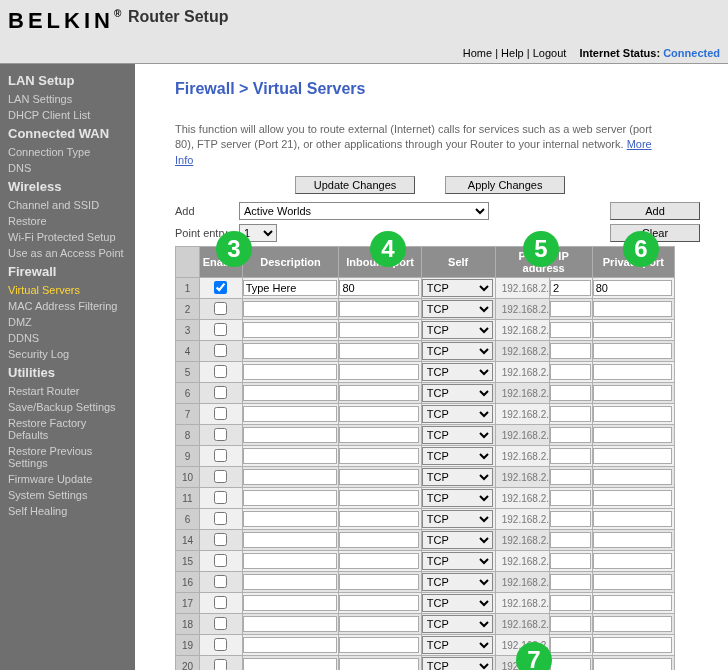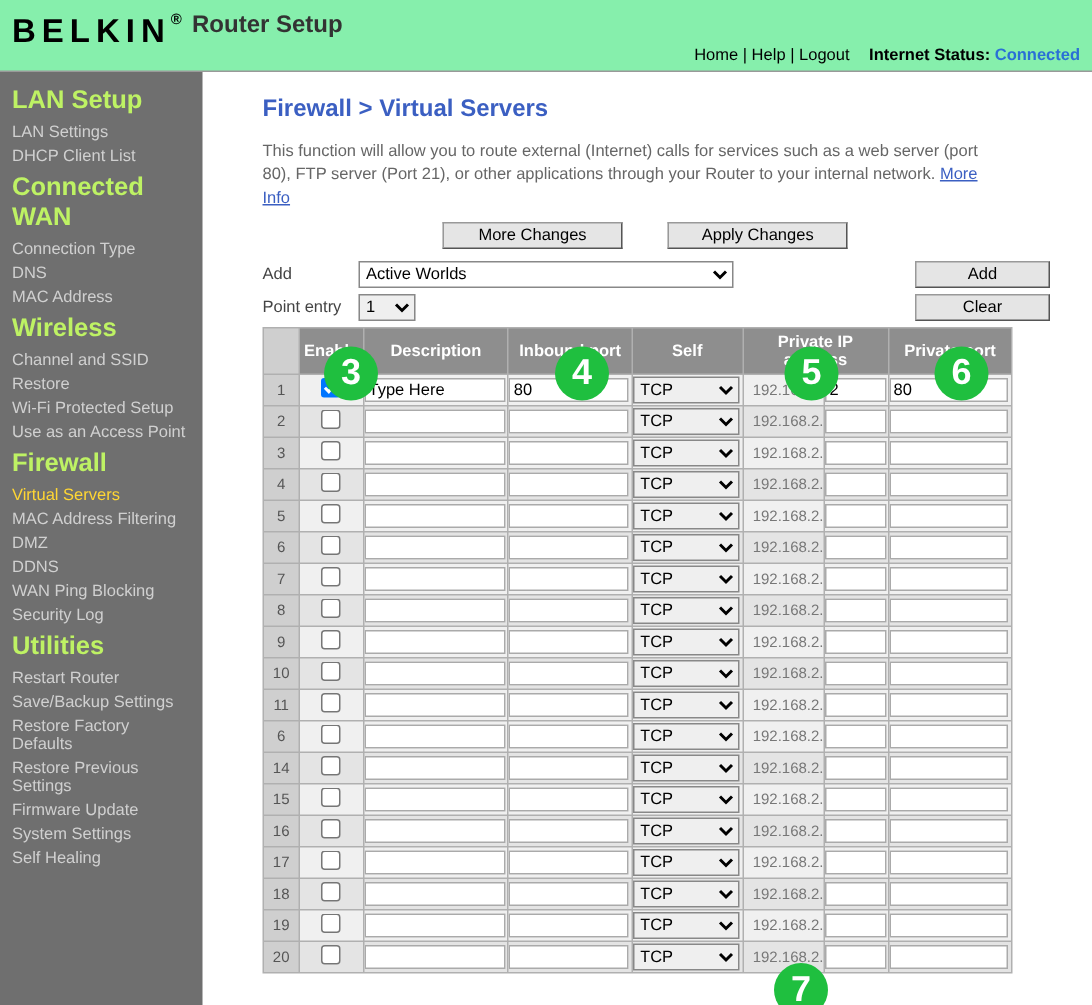--- a/index.html
+++ b/index.html
@@ -1,31 +1,31 @@
 <!DOCTYPE html>
 <html><head>
 <meta charset="utf-8">
 <style>
 * { box-sizing: border-box; margin: 0; padding: 0; }
 body { font-family: Arial, sans-serif; font-size: 11px; background: #fff; width: 728px; }
-.topbar { background: #86efac; height: 48px; border-bottom: 1px solid #999; position: relative; }
+.topbar { background: #e5e5e5; height: 64px; border-bottom: 1px solid #999; position: relative; }
 .logo { position: absolute; left: 8px; top: 8px; font-family: Arial, sans-serif; font-weight: bold; font-size: 22px; letter-spacing: 4px; color: #000; }
 .logo .reg { font-size: 10px; vertical-align: top; letter-spacing: 0; }
 .app-title { position: absolute; left: 128px; top: 8px; font-size: 16px; font-weight: bold; color: #333; }
 .toplinks { position: absolute; right: 8px; bottom: 4px; font-size: 11px; color: #000; }
 .toplinks a { color: #000; text-decoration: none; }
 .toplinks .status-label { font-weight: bold; margin-left: 10px; }
 .toplinks .status-val { color: #2a6fd6; font-weight: bold; }
 .layout { display: flex; }
 .sidebar { width: 135px; background: #6f6f6f; color: #d8d8d8; padding: 6px 0 40px 0; min-height: 622px; }
-.sidebar .cat { font-weight: bold; color: #bef264; padding: 3px 8px; font-size: 17px; }
+.sidebar .cat { font-weight: bold; color: #e5e5e5; padding: 3px 8px; font-size: 13px; }
 .sidebar .item { padding: 2px 8px; font-size: 11px; color: #d0d0d0; cursor: pointer; }
 .sidebar .item.active { color: #ffd633; }
 .main { flex: 1; padding: 10px 28px 20px 40px; position: relative; }
-.breadcrumb { color: #3b5fc2; font-size: 16px; font-weight: bold; margin: 6px 0 12px 0; }
+.breadcrumb { color: #3b5fc2; font-size: 16px; font-weight: bold; margin: 6px 0 24px 0; }
 .desc { font-size: 11px; color: #666; line-height: 1.4; max-width: 480px; margin-bottom: 6px; }
 .desc .more { color: #3b5fc2; }
 .btnrow { margin: 8px 0; }
 .btn { background: #e5e5e5; border: 1px solid #999; border-right-color: #555; border-bottom-color: #555; padding: 2px 0; font-size: 11px; cursor: pointer; display: inline-block; text-align: center; }
 .btn.wide { width: 120px; }
 .btn.narrow { width: 90px; }
 .controls-row { display: flex; align-items: center; margin: 4px 0; }
 .controls-row .lbl { width: 64px; color: #444; }
 .add-select { width: 250px; font-size: 11px; height: 18px; border: 1px solid #888; background: #fff; }
 .entry-select { width: 38px; font-size: 11px; height: 18px; border: 1px solid #888; }
@@ -63,52 +63,50 @@
 </div>
 
 <div class="layout">
   <div class="sidebar" id="sidebar">
       <div class="cat">LAN Setup</div>
       <div class="item">LAN Settings</div>
       <div class="item">DHCP Client List</div>
       <div class="cat">Connected WAN</div>
       <div class="item">Connection Type</div>
       <div class="item">DNS</div>
-      <div class="item">MAC Address</div>
       <div class="cat">Wireless</div>
       <div class="item">Channel and SSID</div>
       <div class="item">Restore</div>
       <div class="item">Wi-Fi Protected Setup</div>
       <div class="item">Use as an Access Point</div>
       <div class="cat">Firewall</div>
       <div class="item active">Virtual Servers</div>
       <div class="item">MAC Address Filtering</div>
       <div class="item">DMZ</div>
       <div class="item">DDNS</div>
-      <div class="item">WAN Ping Blocking</div>
       <div class="item">Security Log</div>
       <div class="cat">Utilities</div>
       <div class="item">Restart Router</div>
       <div class="item">Save/Backup Settings</div>
       <div class="item">Restore Factory Defaults</div>
       <div class="item">Restore Previous Settings</div>
       <div class="item">Firmware Update</div>
       <div class="item">System Settings</div>
       <div class="item">Self Healing</div>
     </div>
 
   <div class="main">
     <div class="breadcrumb">Firewall &gt; Virtual Servers</div>
     <div class="desc">
       <span>This function will allow you to route external (Internet) calls for services such as a web server (port 80), FTP server (Port 21), or other applications through your Router to your internal network.</span>
       <a href="#" class="more">More Info</a>
     </div>
 
     <div class="btnrow" style="padding-left:120px;">
-      <button class="btn wide">More Changes</button>
+      <button class="btn wide">Update Changes</button>
       <span style="display:inline-block;width:24px;"></span>
       <button class="btn wide">Apply Changes</button>
     </div>
 
     <div class="controls-row">
       <span class="lbl">Add</span>
       <select class="add-select">
         <option>Active Worlds</option>
       </select>
       <div class="right-btns"><button class="btn narrow">Add</button></div>

